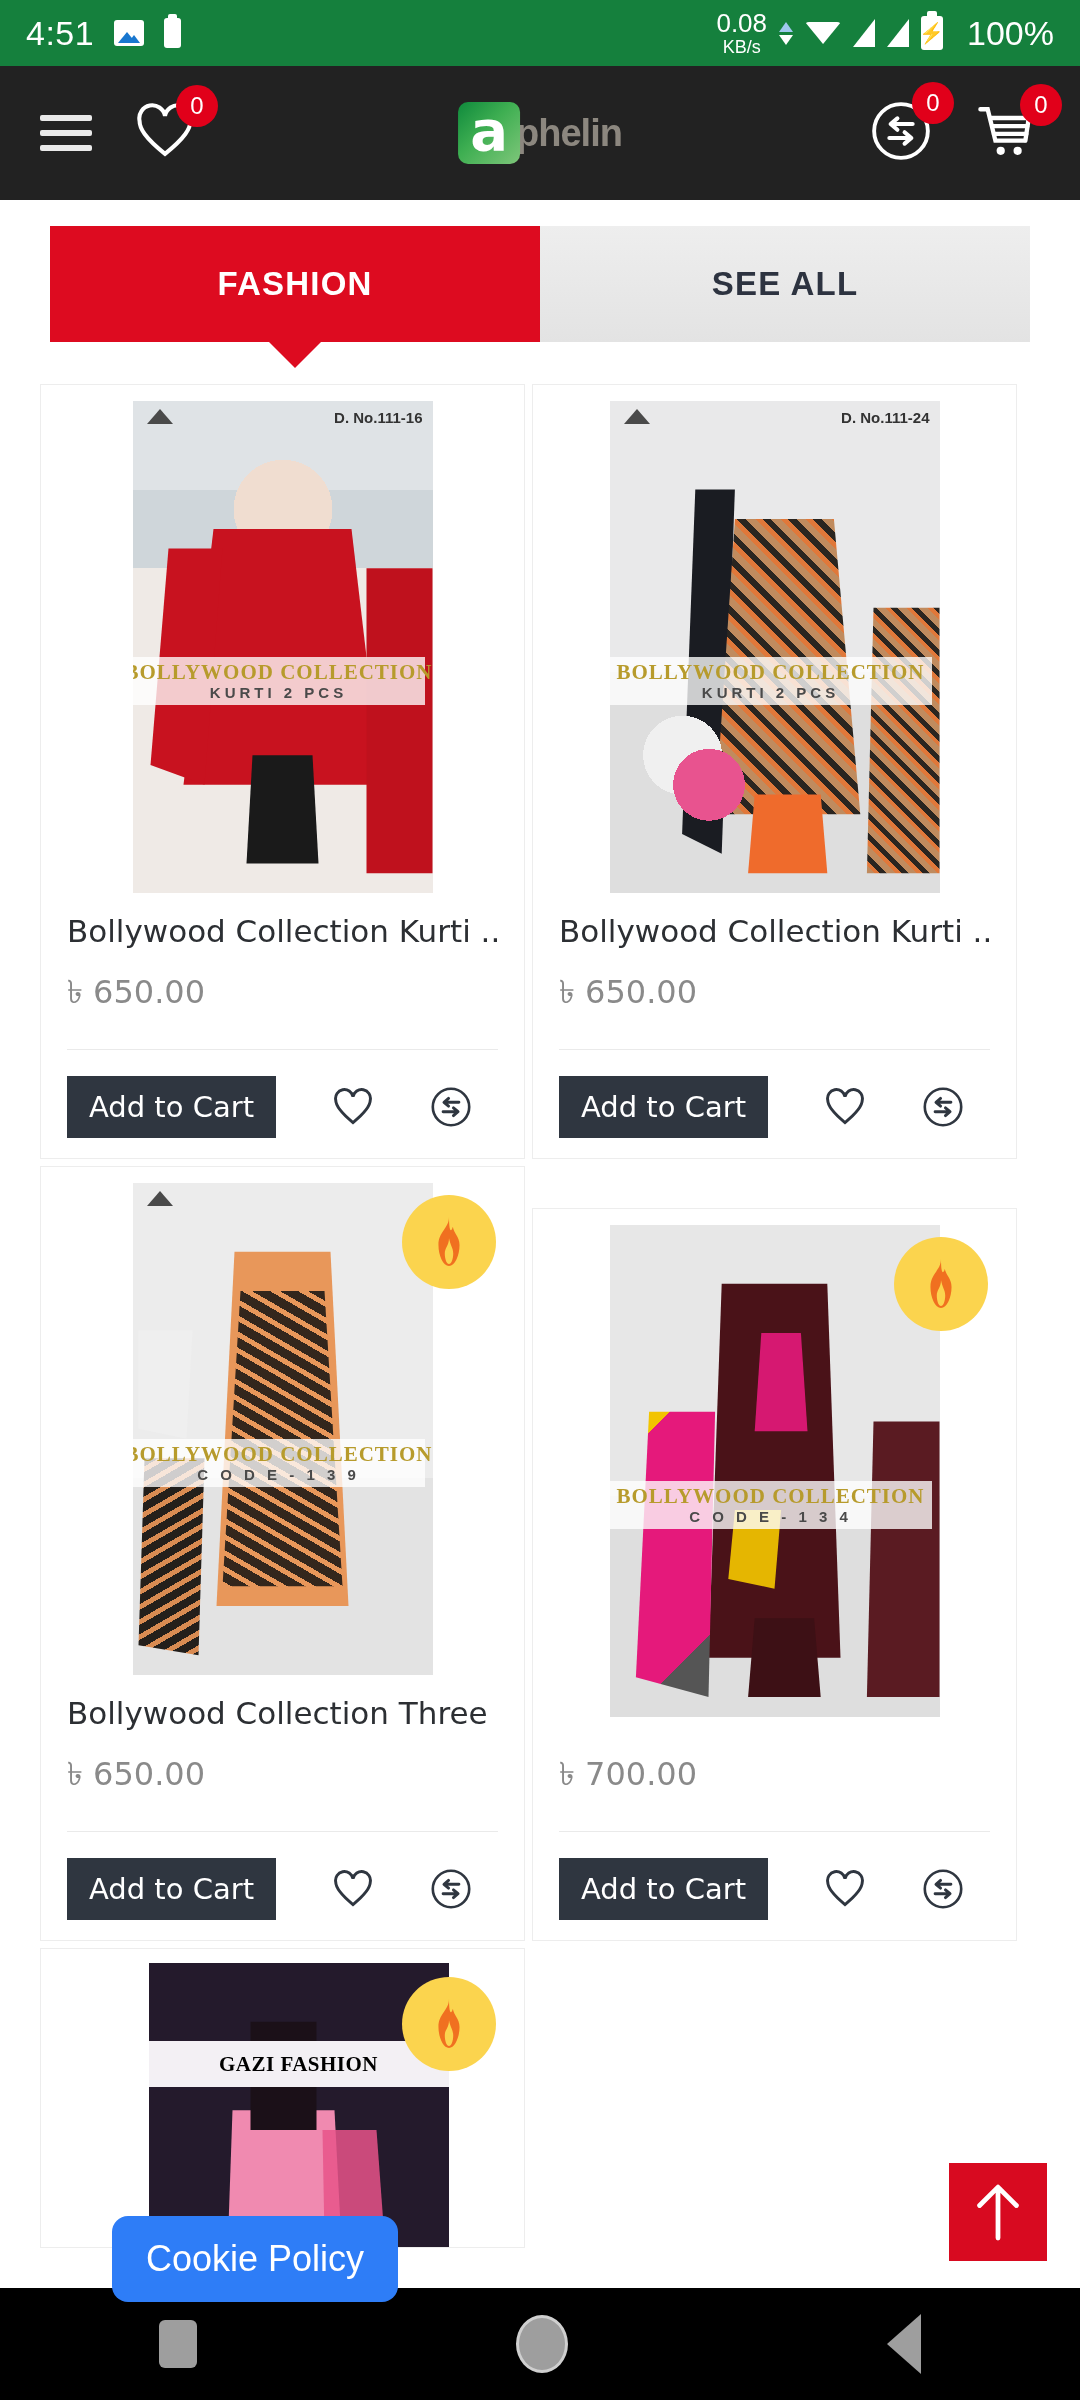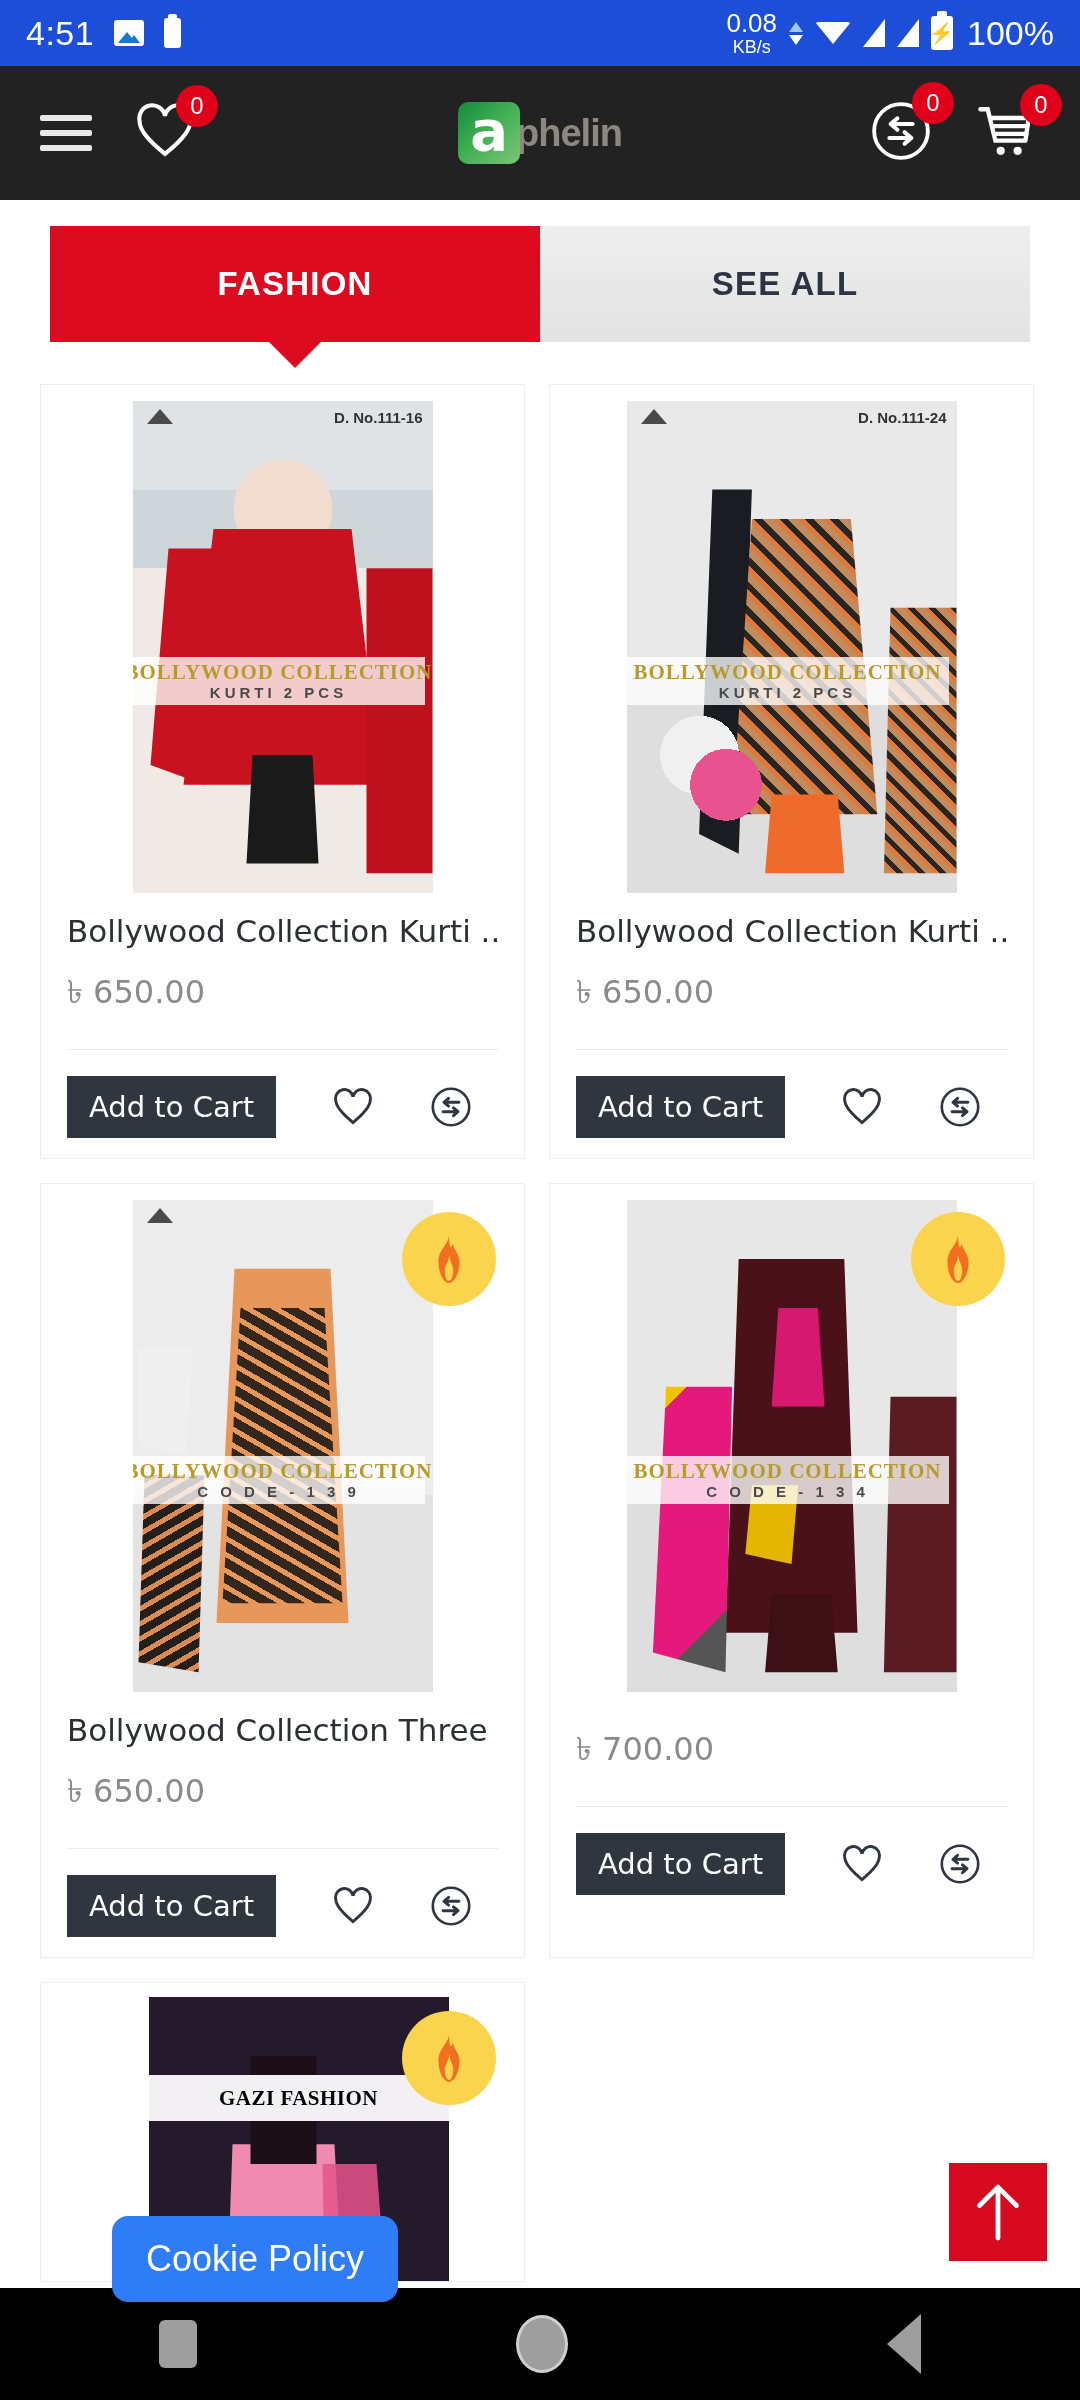--- a/index.html
+++ b/index.html
@@ -6,21 +6,21 @@
   html,body { width:1080px; height:2400px; }
   body {
     font-family:"Liberation Sans", sans-serif;
     background:#ffffff;
     overflow:hidden;
     position:relative;
   }
 
   
   .status-bar{
-    height:66px; background:#1d4ed8; color:#fff;
+    height:66px; background:#15803d; color:#fff;
     display:flex; align-items:center; padding:0 26px;
     position:relative;
   }
   .sb-left{ display:flex; align-items:center; gap:20px; }
   .sb-time{ font-size:34px; font-weight:400; letter-spacing:.5px; }
   .ic-photo{ width:30px;height:26px;background:#fff;border-radius:3px;position:relative;overflow:hidden; }
   .ic-photo:after{ content:""; position:absolute; left:4px; bottom:3px; width:0;height:0;
      border-left:9px solid transparent;border-right:9px solid transparent;border-bottom:11px solid #1877cf;}
   .ic-photo:before{ content:""; position:absolute; right:4px; bottom:3px; width:0;height:0;
      border-left:6px solid transparent;border-right:6px solid transparent;border-bottom:8px solid #1877cf;}
@@ -32,21 +32,21 @@
   .net-speed .val{ font-size:26px; font-weight:400; }
   .net-speed .unit{ font-size:18px; margin-top:2px; }
   .arrows{ display:flex; flex-direction:column; gap:3px; }
   .arr-up{width:0;height:0;border-left:7px solid transparent;border-right:7px solid transparent;border-bottom:10px solid #9fc8ee;}
   .arr-dn{width:0;height:0;border-left:7px solid transparent;border-right:7px solid transparent;border-top:10px solid #ffffff;}
   .wifi{ width:36px;height:22px;background:#fff; clip-path:polygon(0 0,100% 0,50% 100%); border-radius:4px 4px 0 0; }
   .sig{ width:0;height:0;border-left:22px solid transparent;border-bottom:28px solid #fff; }
   .ic-battery{ width:22px;height:34px;border-radius:3px;background:#fff;position:relative;display:flex;align-items:center;justify-content:center;}
   .ic-battery:before{content:"";position:absolute;top:-5px;left:6px;width:10px;height:5px;background:#fff;border-radius:2px 2px 0 0;}
   .ic-battery span{ color:#1877cf; font-size:20px; line-height:1; }
-  .pct{ font-size:34px; margin-left:2px; }
+  .pct{ font-size:34px; margin-left:12px; }
 
   
   .app-header{
     height:134px; background:#222222;
     display:flex; align-items:center; padding:0 40px; position:relative;
   }
   .hamburger{ display:flex;flex-direction:column;gap:9px;cursor:pointer; }
   .hamburger i{ display:block;width:52px;height:6px;background:#e9e9e9;border-radius:2px; }
   .hdr-icon{ position:relative; margin-left:42px; cursor:pointer; }
   .badge{
@@ -74,21 +74,21 @@
   }
   .tab.active{ background:#dd0b20; color:#ffffff; position:relative; }
   .tab.active:after{
     content:""; position:absolute; bottom:-26px; left:50%; transform:translateX(-50%);
     width:0;height:0;border-left:26px solid transparent;border-right:26px solid transparent;
     border-top:26px solid #dd0b20;
   }
   .tab.inactive{ background:linear-gradient(180deg,#eeeeee 0%,#e3e3e3 100%); color:#2d3340; }
 
   
-  .grid{ padding:42px 40px 0 40px; display:flex; flex-wrap:wrap; gap:24px; }
+  .grid{ padding:42px 40px 0 40px; display:flex; flex-wrap:wrap; gap:7px;align-items:flex-end; }
   .card{
     width:485px; background:#fff; border:1px solid #ededed;
     display:flex; flex-direction:column; position:relative;
   }
   .card-img{
     height:510px; display:flex;align-items:center;justify-content:center;
     position:relative; overflow:hidden; padding:14px 0 0 0;
   }
   .photo{ position:relative; height:492px; width:300px; overflow:hidden; }
   .photo.wide{ width:330px; }

